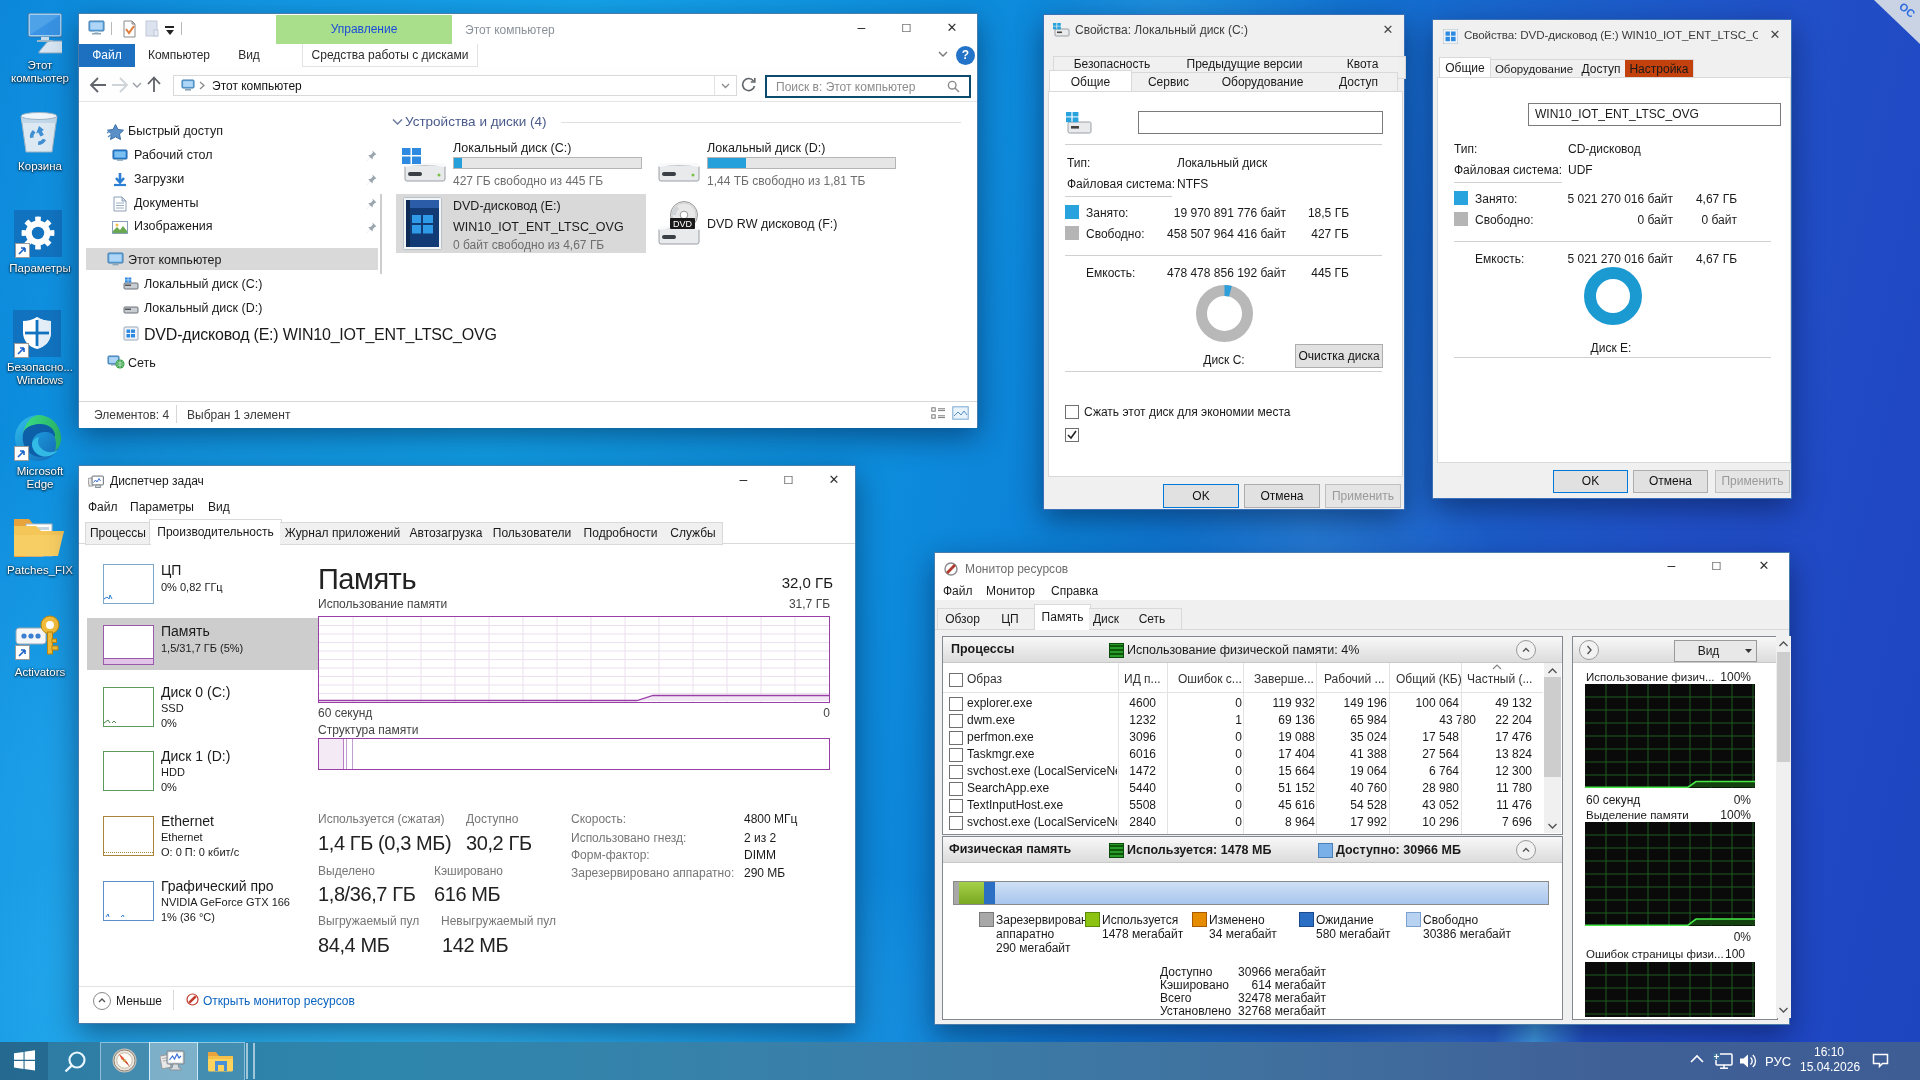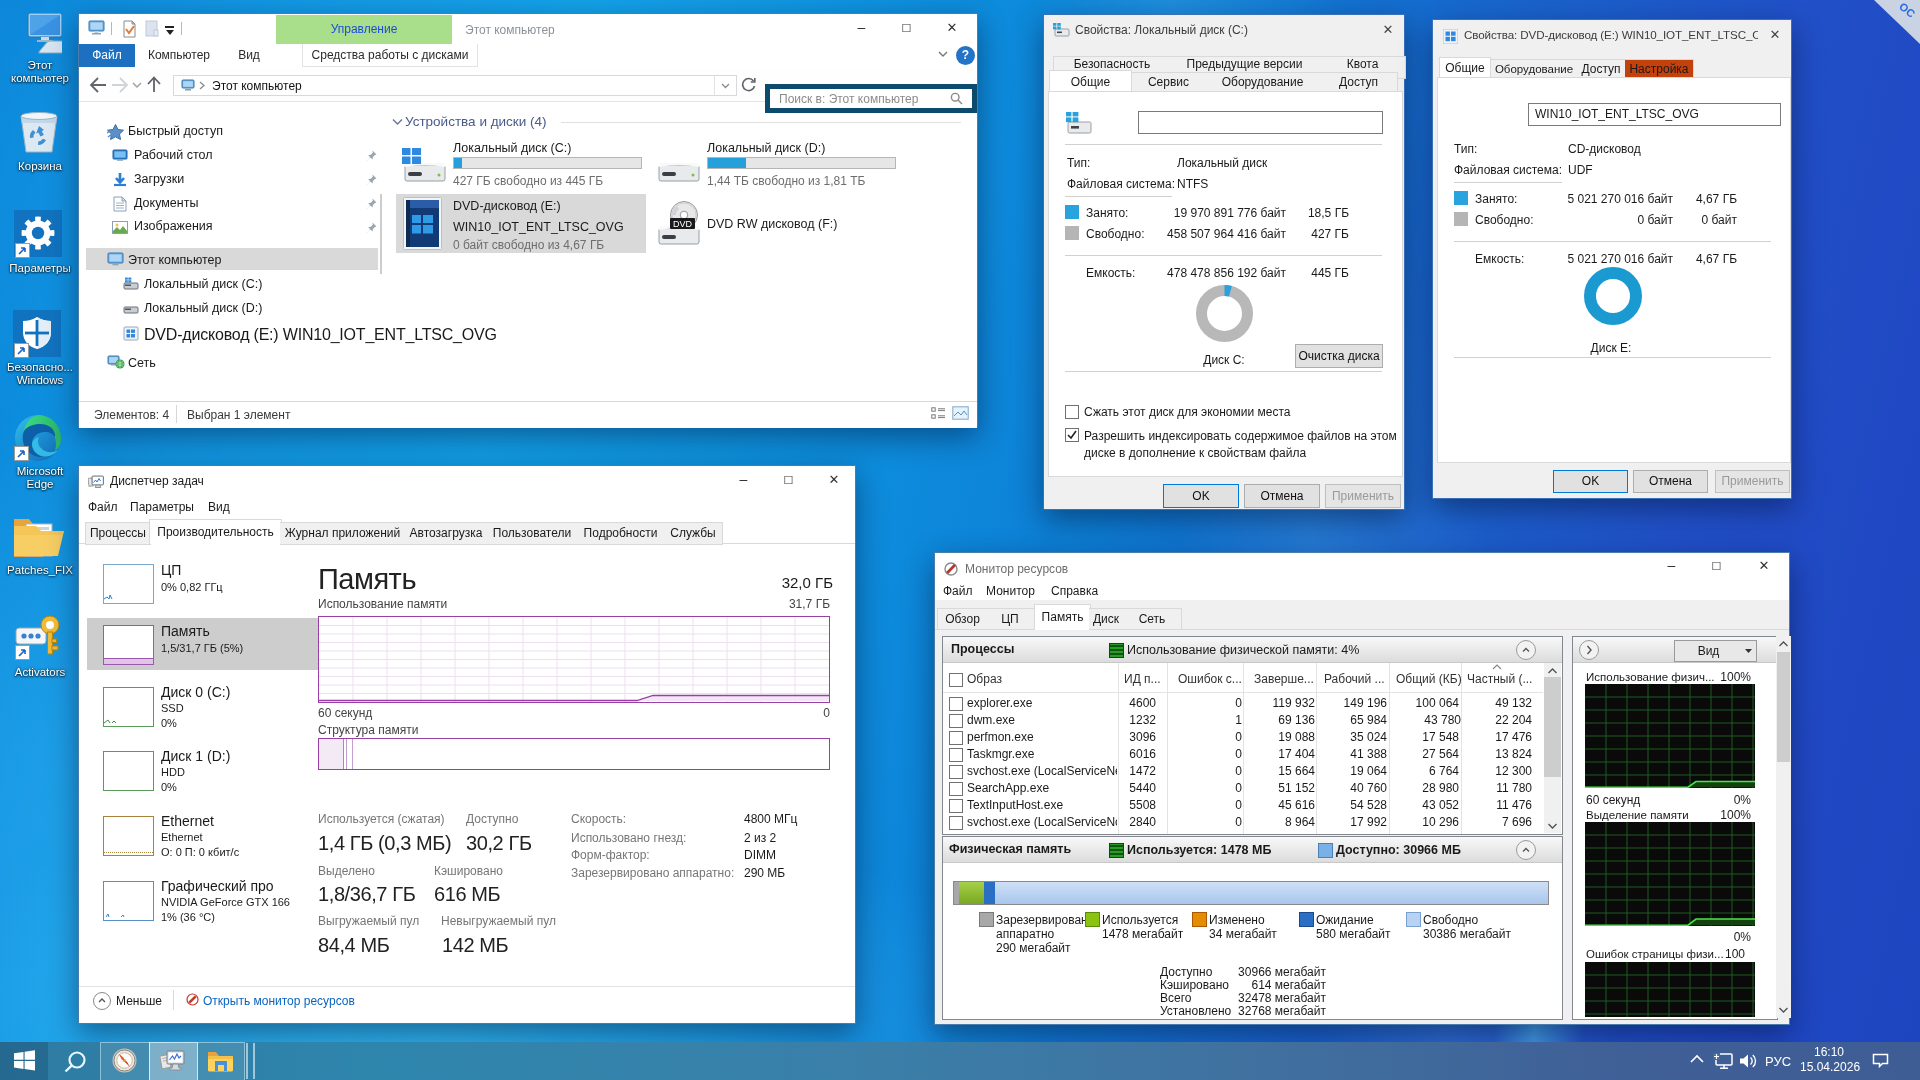--- a/index.html
+++ b/index.html
@@ -208,21 +208,21 @@
   <div class="a" style="left:540px;top:0px;width:1px;height:19px;background:#e3e3e3"></div>
   <svg class="a" style="left:547px;top:7px" width="9" height="6" viewBox="0 0 9 6">
           <path d="M1 1 L4.5 4.5 L8 1" stroke="#8a8a8a" stroke-width="1.3" fill="none"></path>
         </svg>
  </div>
  <svg class="a" style="left:662px;top:63px" width="15" height="15" viewBox="0 0 15 15">
         <path d="M12.5 4 A6 6 0 1 0 13.5 9" stroke="#5f6368" stroke-width="1.6" fill="none"></path>
         <path d="M13.8 1 v4 h-4" fill="none" stroke="#5f6368" stroke-width="1.6"></path>
       </svg>
 
- <div class="a" style="left:686px;top:70px;width:202px;height:19px;background:#fff;border:5px solid #0c4a6e">
+ <div class="a" style="left:686px;top:61px;width:202px;height:19px;background:#fff;border:2px solid #0c4a6e">
   <div class="a" style="left:9px;top:3px;color:#8c8c8c">Поиск в: Этот компьютер</div>
   <svg class="a" style="left:180px;top:3px" width="13" height="13" viewBox="0 0 13 13">
           <circle cx="5.2" cy="5.2" r="3.8" fill="none" stroke="#8a8a8a" stroke-width="1.4"></circle>
           <line x1="8" y1="8" x2="12" y2="12" stroke="#8a8a8a" stroke-width="1.4"></line>
         </svg>
  </div>
 
  <div class="a" style="left:28px;top:110px">
         <svg width="17" height="16" viewBox="0 0 17 16">
           <path d="M8.5 0.5 L11 5.5 L16.5 6.2 L12.5 10 L13.5 15.5 L8.5 12.8 L3.5 15.5 L4.5 10 L0.5 6.2 L6 5.5 Z" fill="#5a8fc8" stroke="#3a6fa8"></path>
@@ -467,21 +467,20 @@
  <div class="a" style="left:130px;top:338px;width:100px;text-align:center">Диск C:</div>
  <div class="btn" style="left:251px;top:329px;width:86px;height:22px;line-height:22px">Очистка диска</div>
  <div class="a" style="left:21px;top:356px;width:317px;height:1px;background:#d0d0d0"></div>
  <div class="cb" style="left:21px;top:390px"></div>
  <div class="a" style="left:40px;top:390px">Сжать этот диск для экономии места</div>
  <div class="cb" style="left:21px;top:413px">
         <svg width="12" height="12" viewBox="0 0 12 12">
           <path d="M2 6 l3 3 5-7" stroke="#222" stroke-width="1.6" fill="none"></path>
         </svg>
       </div>
- <div class="a" style="left:40px;top:413px;width:320px;line-height:17px">Разрешить индексировать содержимое файлов на этом<br>диске в дополнение к свойствам файла</div>
  <div class="btn" style="left:119px;top:469px;width:74px;height:22px;line-height:22px;border-color:#0078d7">OK</div>
  <div class="btn" style="left:200px;top:469px;width:74px;height:22px;line-height:22px">Отмена</div>
  <div class="btn" style="left:281px;top:469px;width:74px;height:22px;line-height:22px;color:#9a9a9a;background:#e5e5e5;border-color:#bfbfbf">Применить</div>
 </div>
 
 <div class="w" style="left:1432px;top:19px;width:360px;height:480px;background:#f0f0f0;border:1px solid #3a70b8;font-size:12px">
  <svg class="a" style="left:10px;top:9px" width="15" height="15" viewBox="0 0 15 15">
         <rect x="0" y="0" width="15" height="15" fill="#f0f4f8" stroke="#b0bcc8"></rect>
         <g fill="#2e8ae0">
           <rect x="2.5" y="2.5" width="4.4" height="4.2"></rect>
@@ -727,21 +726,21 @@
           <div class="a" style="left:282px;top:0px;width:90px;text-align:right">119 932</div>
           <div class="a" style="left:354px;top:0px;width:90px;text-align:right">149 196</div>
           <div class="a" style="left:426px;top:0px;width:90px;text-align:right">100 064</div>
           <div class="a" style="left:499px;top:0px;width:90px;text-align:right">49 132</div>
           <div class="a" style="left:6px;top:18px;width:12px;height:12px;border:1px solid #707070;background:#fff"></div>
           <div class="a" style="left:24px;top:17px;width:150px;overflow:hidden;white-space:nowrap">dwm.exe</div>
           <div class="a" style="left:123px;top:17px;width:90px;text-align:right">1232</div>
           <div class="a" style="left:209px;top:17px;width:90px;text-align:right">1</div>
           <div class="a" style="left:282px;top:17px;width:90px;text-align:right">69 136</div>
           <div class="a" style="left:354px;top:17px;width:90px;text-align:right">65 984</div>
-          <div class="a" style="left:428px;top:17px;width:90px;text-align:right">43 780</div>
+          <div class="a" style="left:443px;top:17px;width:90px;text-align:right">43 780</div>
           <div class="a" style="left:499px;top:17px;width:90px;text-align:right">22 204</div>
           <div class="a" style="left:6px;top:35px;width:12px;height:12px;border:1px solid #707070;background:#fff"></div>
           <div class="a" style="left:24px;top:34px;width:150px;overflow:hidden;white-space:nowrap">perfmon.exe</div>
           <div class="a" style="left:123px;top:34px;width:90px;text-align:right">3096</div>
           <div class="a" style="left:209px;top:34px;width:90px;text-align:right">0</div>
           <div class="a" style="left:282px;top:34px;width:90px;text-align:right">19 088</div>
           <div class="a" style="left:354px;top:34px;width:90px;text-align:right">35 024</div>
           <div class="a" style="left:426px;top:34px;width:90px;text-align:right">17 548</div>
           <div class="a" style="left:499px;top:34px;width:90px;text-align:right">17 476</div>
           <div class="a" style="left:6px;top:52px;width:12px;height:12px;border:1px solid #707070;background:#fff"></div>

